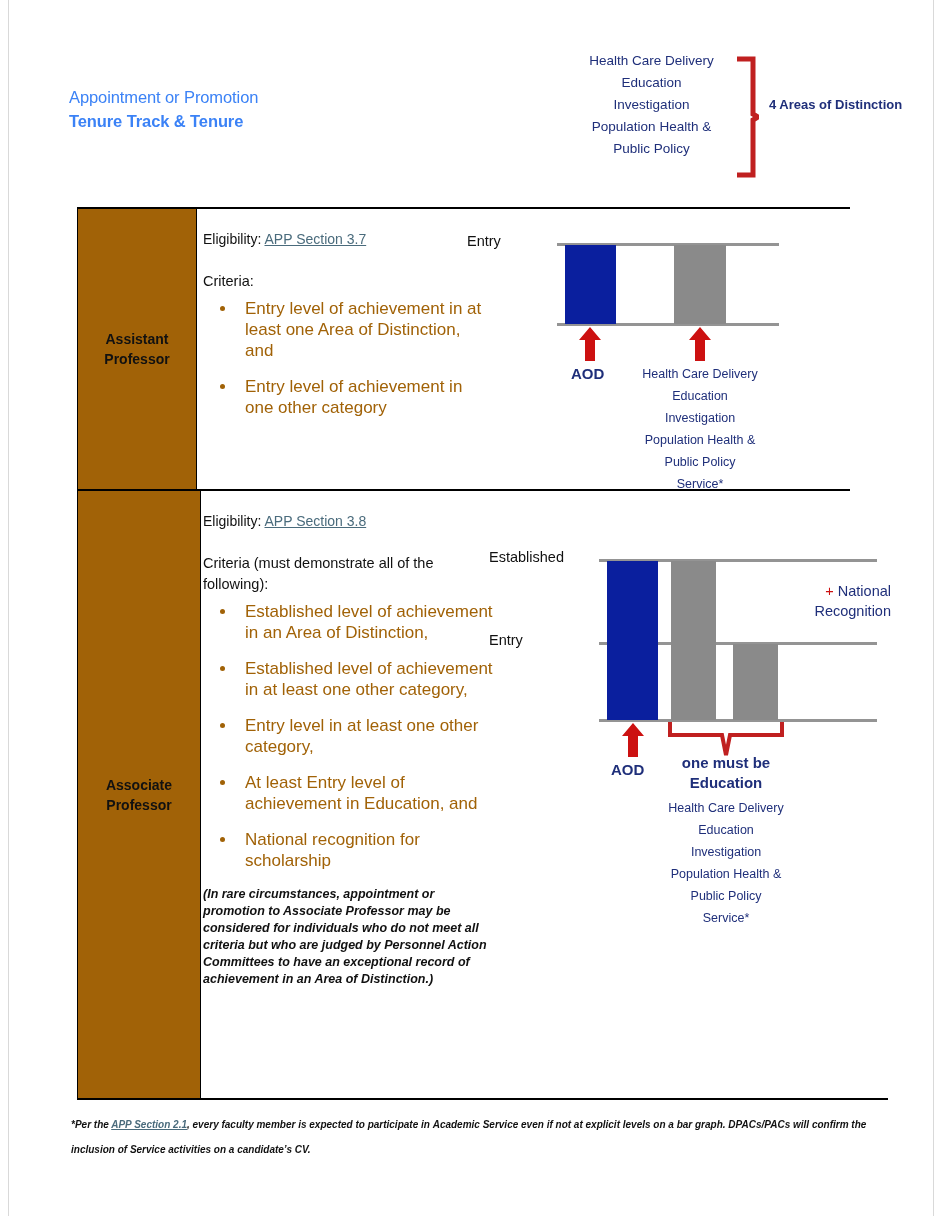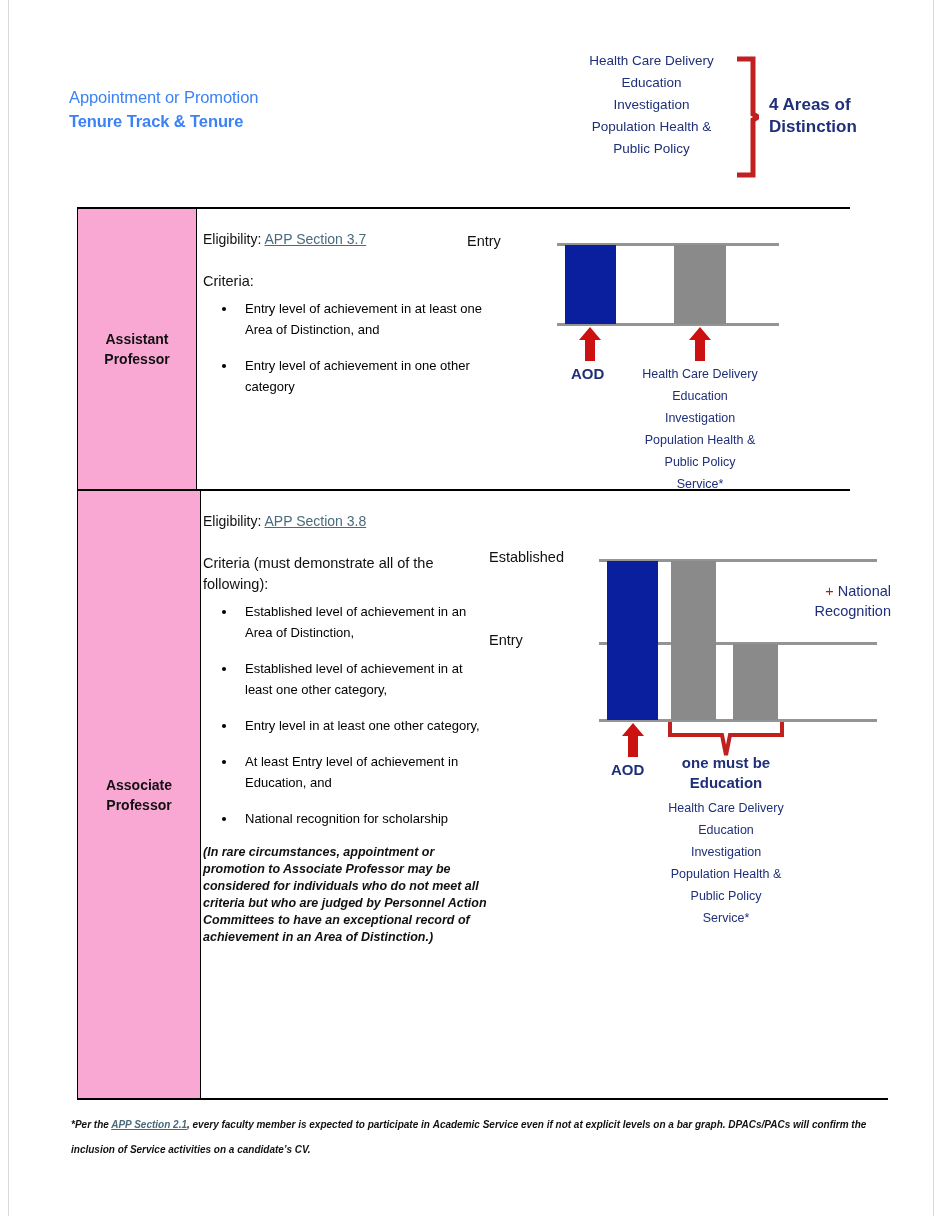--- a/index.html
+++ b/index.html
@@ -54,21 +54,21 @@
     position: absolute;
     left: 168px; top: 6px;
     width: 22px; height: 122px;
   }
   .aod-legend .title {
     position: absolute;
     left: 200px; top: 44px;
     width: 140px;
     color: #1f2f7a;
     font-weight: bold;
-    font-size: 17px;
+    font-size: 13px;
     line-height: 22px;
     text-align: left;
   }
   .tbl-topline {
     position: absolute;
     left: 68px; top: 207px;
     width: 773px; height: 2px;
     background: #000000;
   }
   .tbl-midline {
@@ -78,21 +78,21 @@
     background: #000000;
   }
   .tbl-botline {
     position: absolute;
     left: 68px; top: 1098px;
     width: 811px; height: 2px;
     background: #000000;
   }
   .gray-cell {
     position: absolute;
-    background: #f9a8d4;
+    background: #a16207;
     border-left: 1.5px solid #000;
     border-right: 1.5px solid #000;
     color: #111;
     font-weight: bold;
     font-size: 14px;
     line-height: 20px;
     text-align: center;
     display: flex;
     align-items: center;
     justify-content: center;
@@ -113,23 +113,23 @@
     color: #4a6b7c;
     text-decoration: underline;
   }
   .crit-head { font-size: 14.5px; line-height: 21px; color:#111; }
   ul.bullets {
     margin: 6px 0 0 0;
     padding-left: 34px;
     list-style-type: disc;
   }
   ul.bullets li {
-    font-size: 13px;
+    font-size: 17px;
     line-height: 21px;
-    color: #000000;
+    color: #a16207;
     margin-bottom: 15px;
     padding-left: 8px;
   }
   .note {
     font-style: italic;
     font-size: 12.5px;
     line-height: 17px;
     color: #111;
     font-weight: 600;
     margin-top: 14px;

